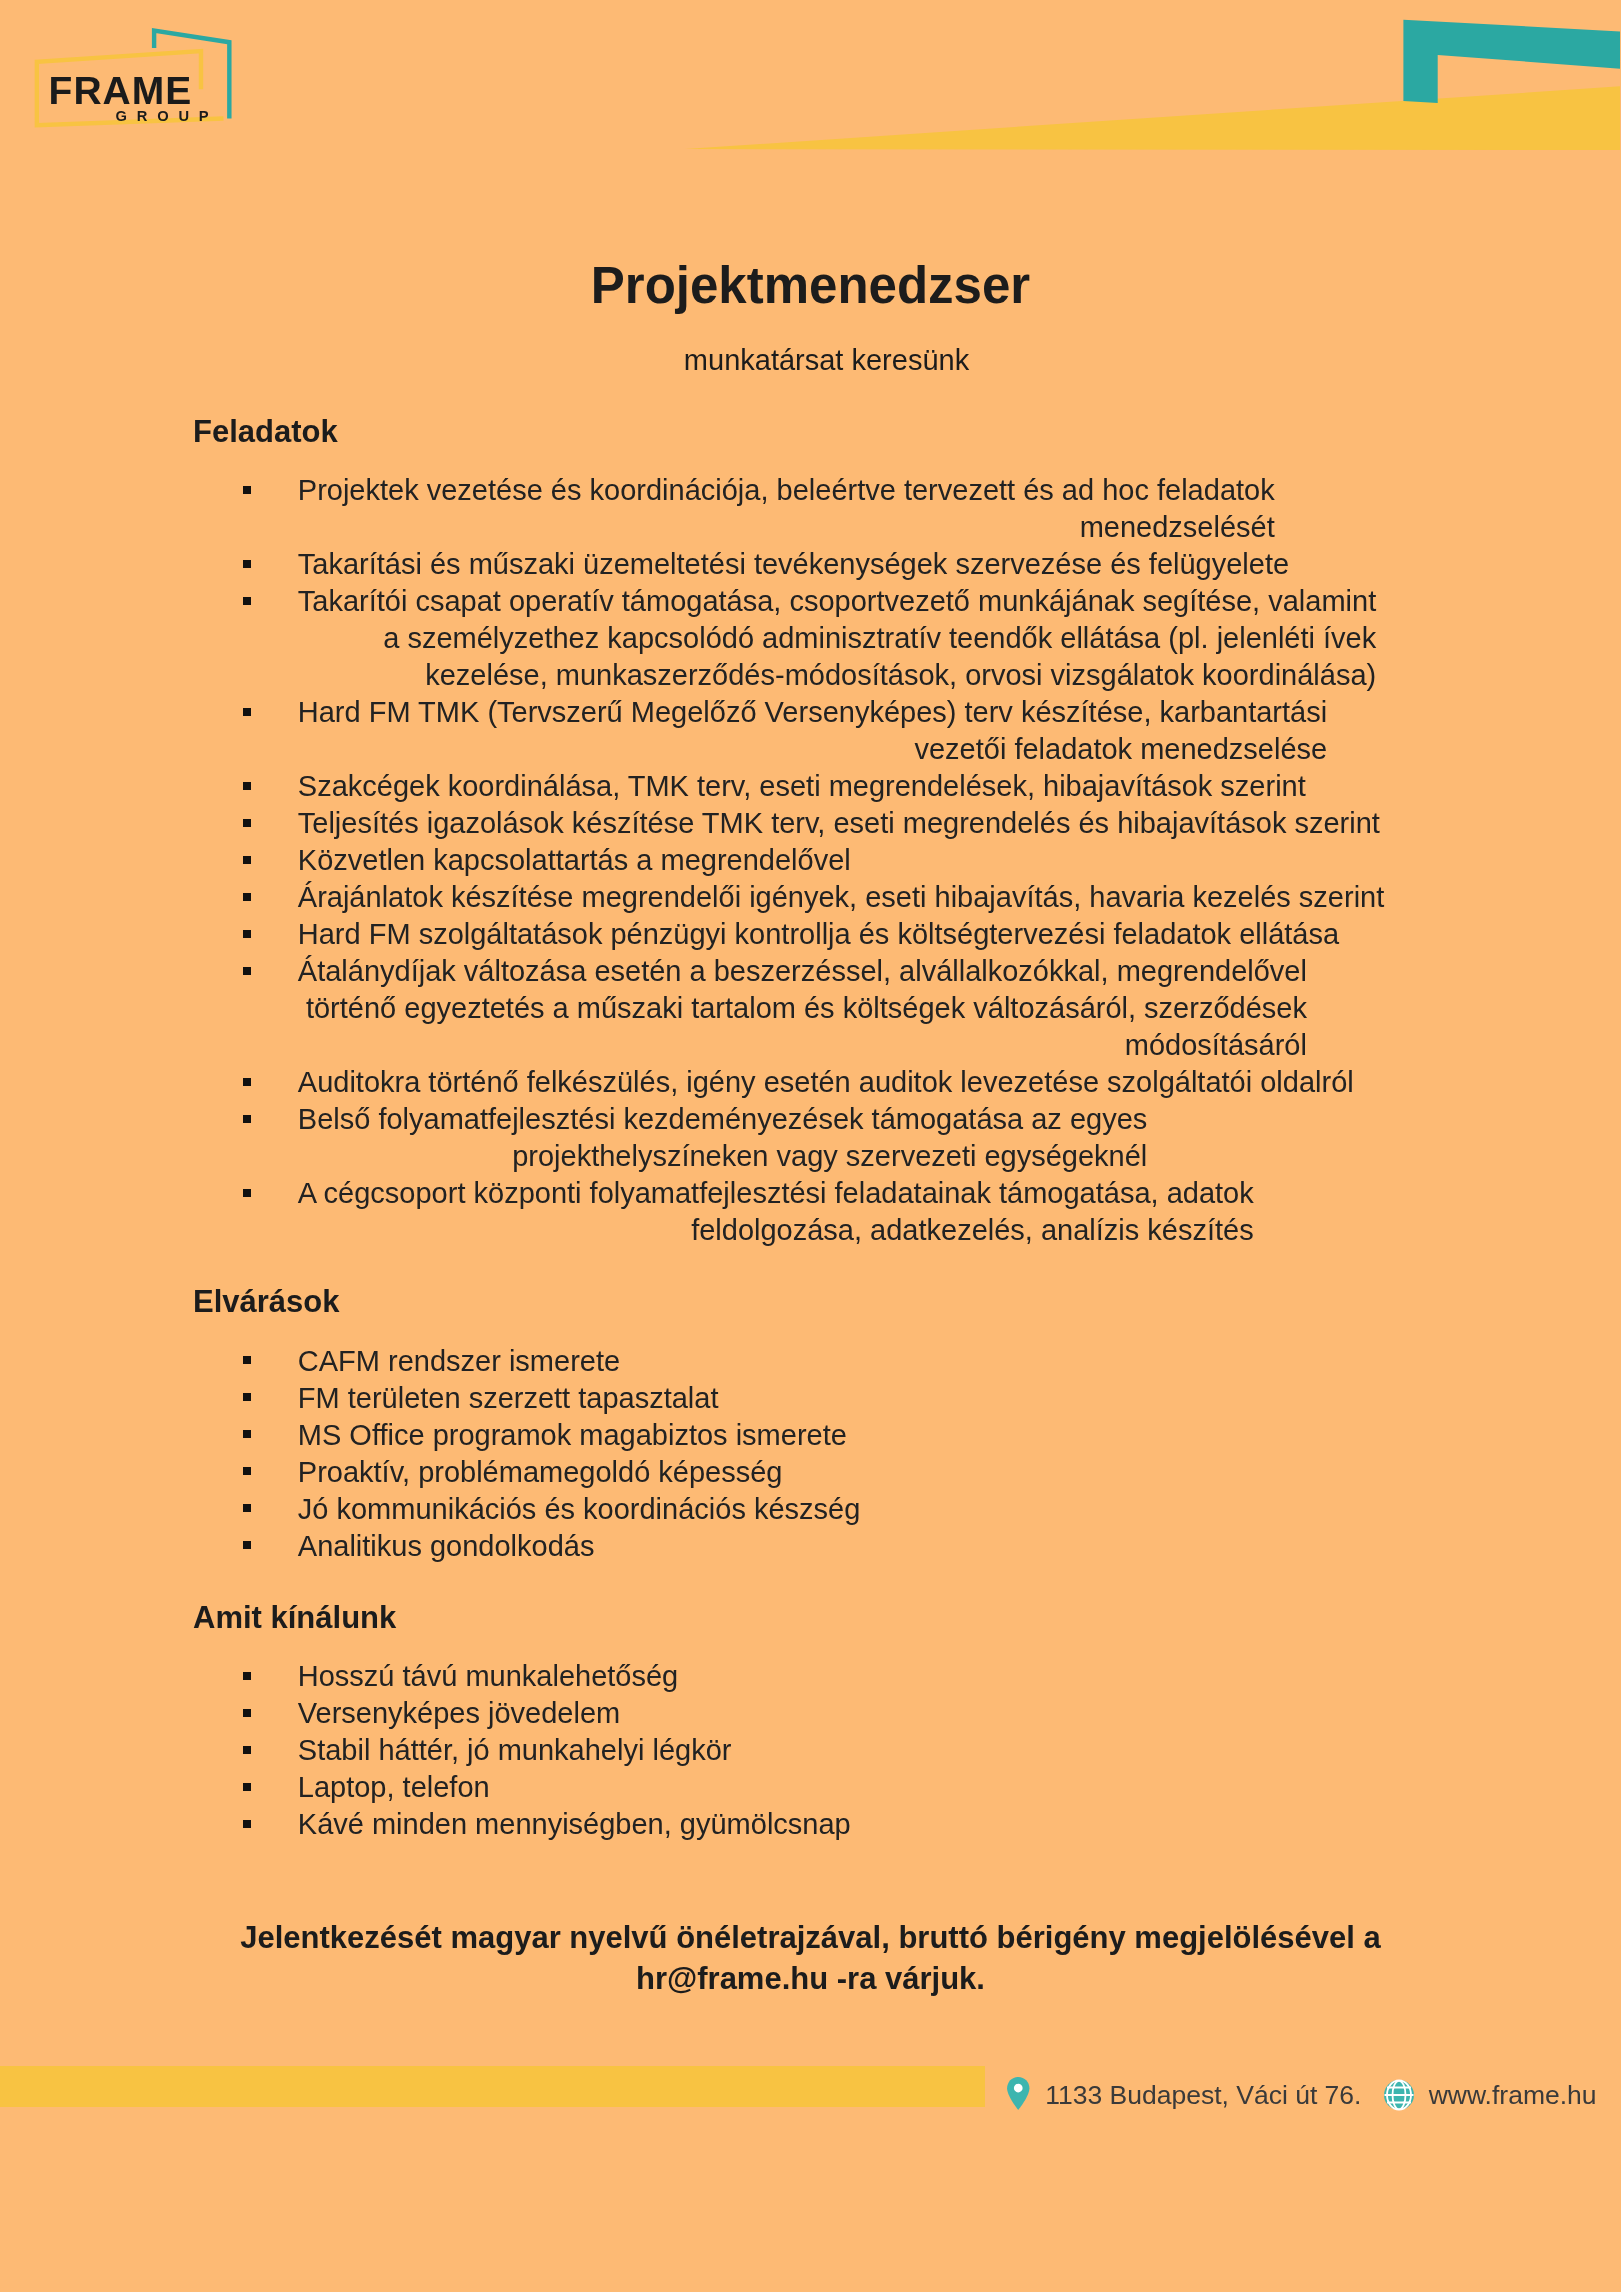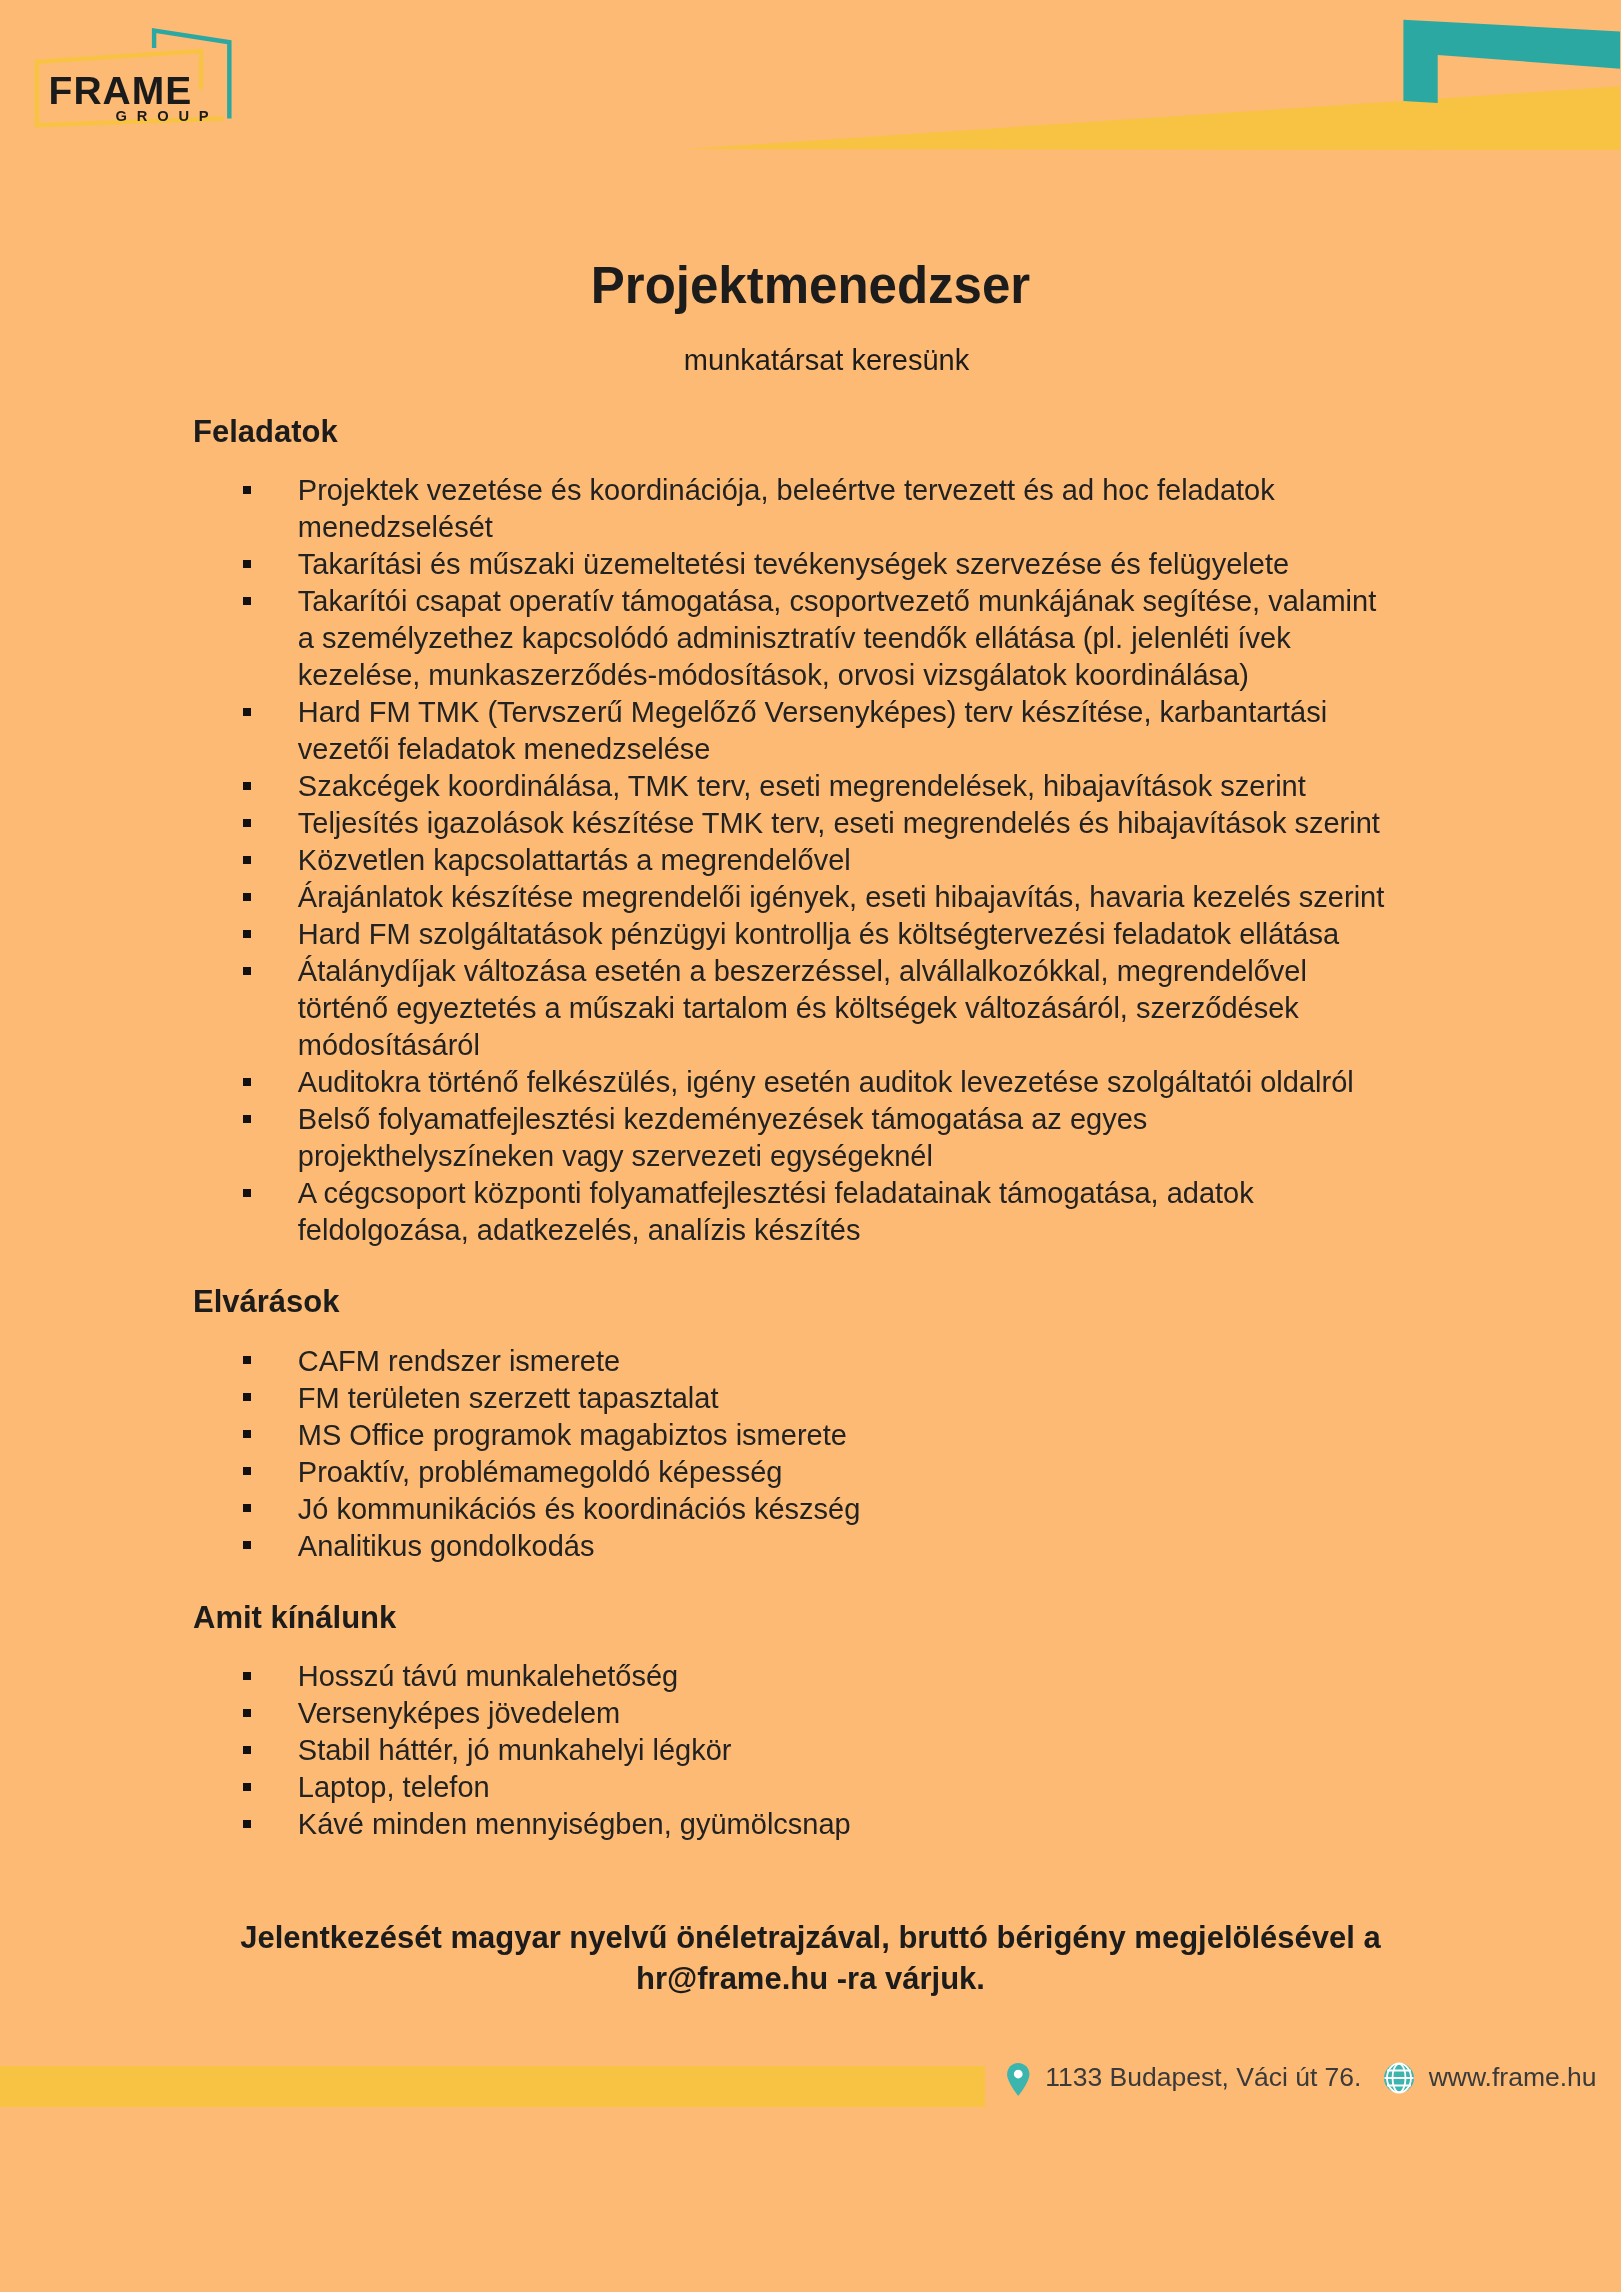--- a/index.html
+++ b/index.html
@@ -46,20 +46,21 @@
   }
   .section-heading{
     margin:33px 0 0 193px;
     font-size:31px;line-height:39px;font-weight:700;color:var(--c-ink);
   }
   .section-heading.first{margin-top:33px;}
   .bullet-list{
     list-style:none;
     margin:21.6px 0 0 243px;
     padding:0 59px 0 0;
+    text-align:right;
   }
   .bullet-list li{
     display:flex;align-items:flex-start;
     font-size:29px;line-height:37px;
   }
   .bullet{
     flex:0 0 auto;
     width:7.8px;height:7.8px;margin:13.7px 0 0 0;
     background:#111;
   }
@@ -73,21 +74,21 @@
     font-size:31px;line-height:41px;font-weight:700;color:var(--c-ink);
   }
   
   .footer-band{
     position:absolute;left:0;top:2066px;
     width:985px;height:41px;
     background:var(--c-yellow);
   }
   .footer-info{
     position:absolute;left:1005px;top:2062px;height:49px;
-    display:flex;align-items:flex-start;gap:13.7px;
+    display:flex;align-items:flex-end;gap:13.7px;
     font-size:26.5px;color:var(--c-footer-text);
   }
   .footer-info .icon{display:inline-flex;align-items:center;}
   .address{margin-right:7.8px;}
 </style>
 </head>
 <body>
 
 <div class="page">
 

